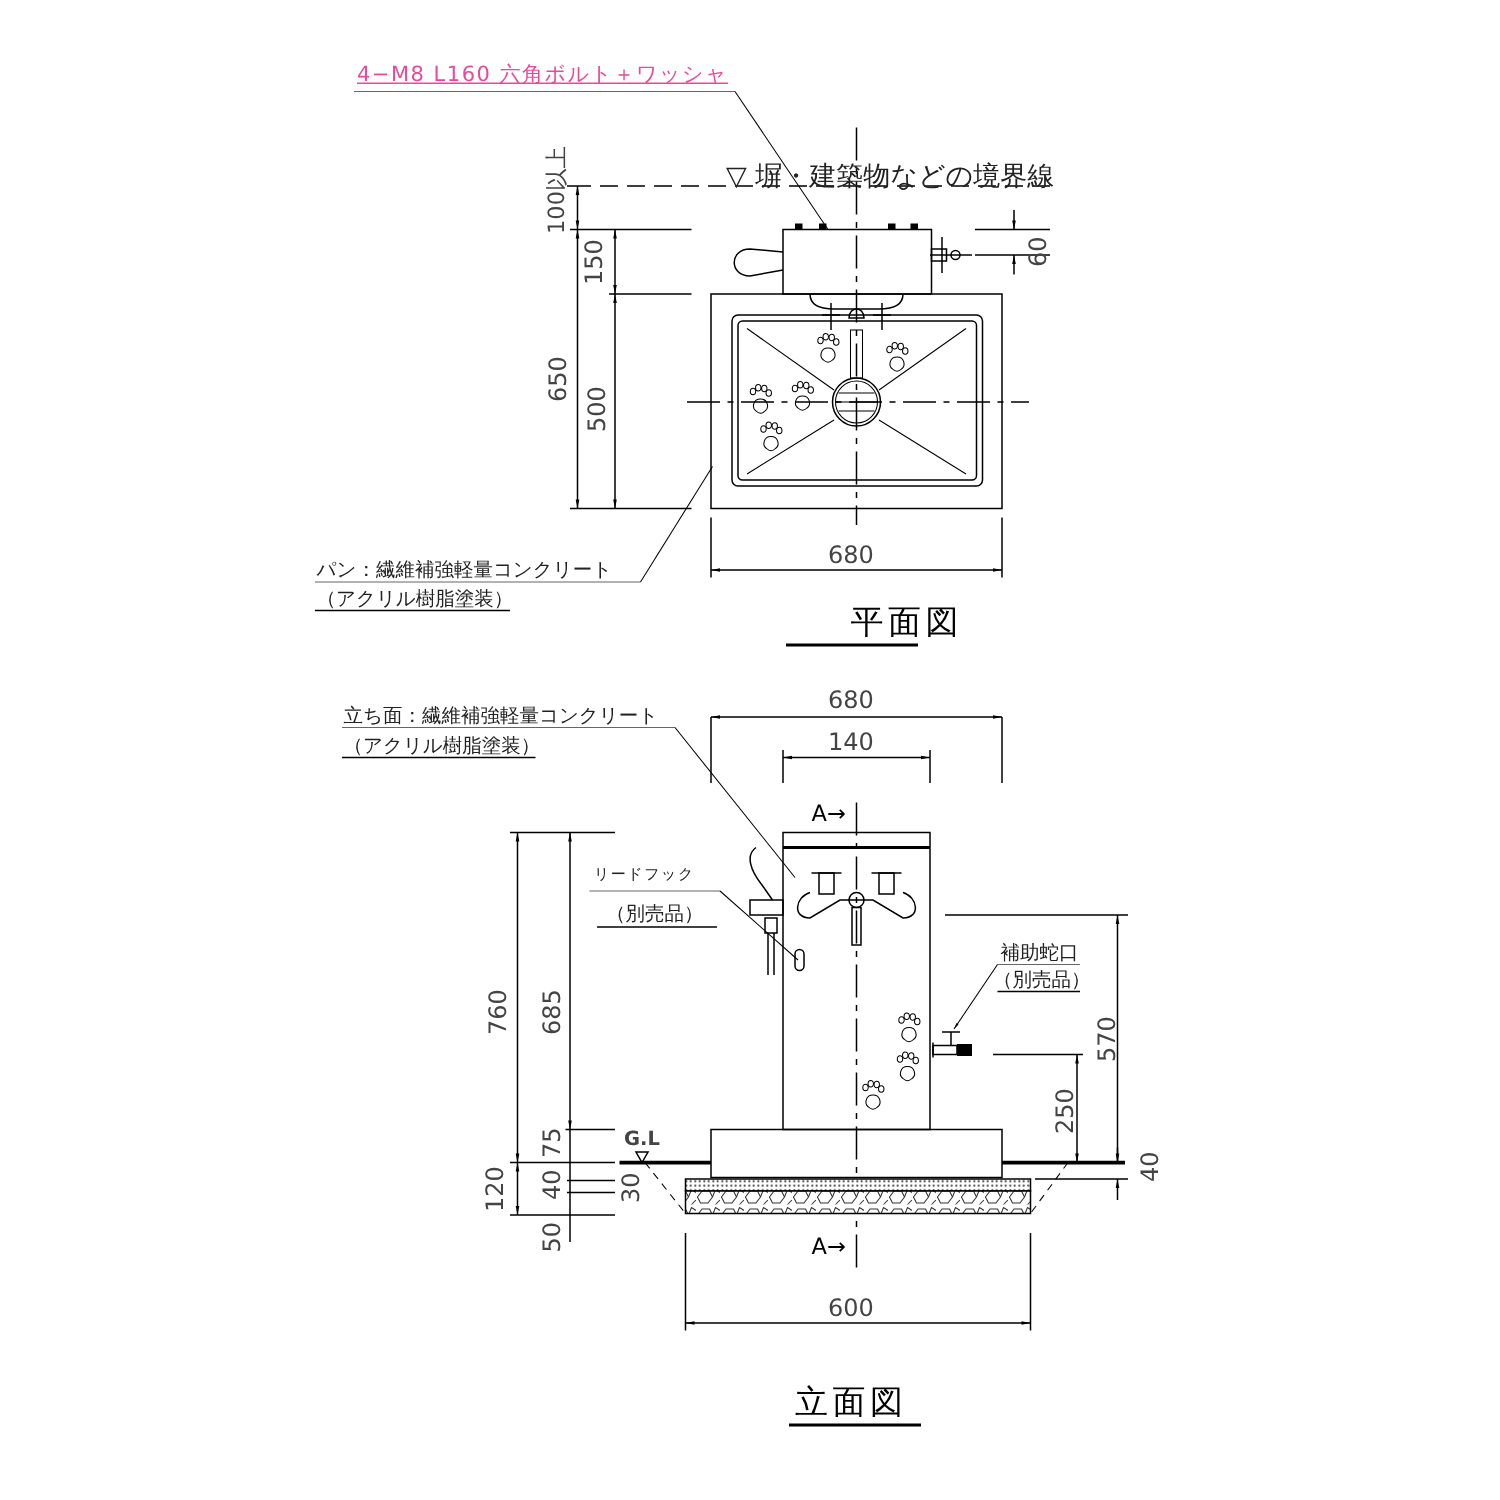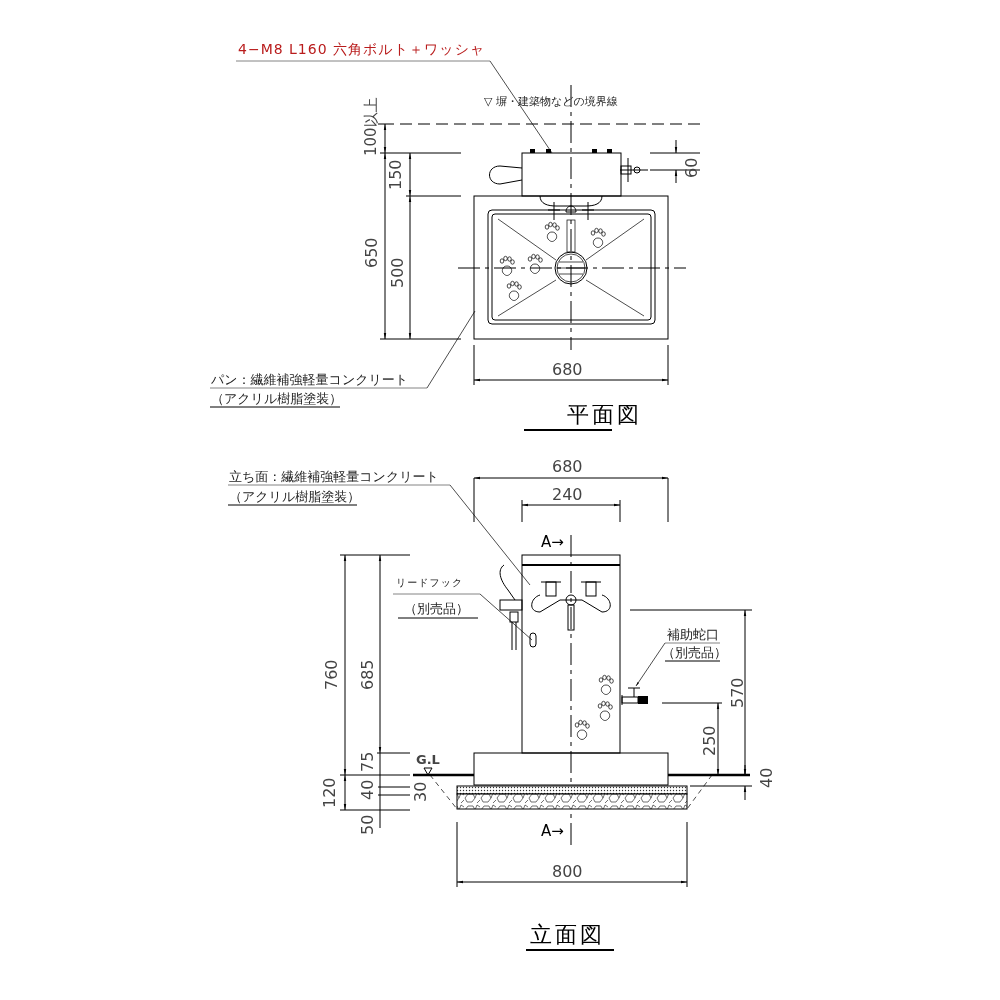--- a/index.html
+++ b/index.html
@@ -207,48 +207,48 @@
     <line x1="690" y1="786" x2="752" y2="786" class="ln"></line>
     <line x1="745" y1="765" x2="745" y2="775" class="ln"></line>
     <line x1="745" y1="800" x2="745" y2="786" class="ln" marker-end="url(#arr)"></line>
 
     <line x1="526" y1="950" x2="614" y2="950" class="thk" style="stroke-width:2"></line>
   </g>
 </svg>
 
 <div style="position:absolute; left:0; top:0; width:1000px; height:1000px;">
 
-  <div style="position:absolute; left:238px; top:41px; font-size:14px; color:#b91c1c; letter-spacing:1px;">4−M8 L160 六角ボルト＋ワッシャ</div>
-  <div style="position:absolute; left:484px; top:94px; font-size:11px; color:#222;">▽ 塀・建築物などの境界線</div>
+  <div style="position:absolute; left:238px; top:41px; font-size:14px; color:#ec4899; letter-spacing:1px;text-decoration:underline;">4−M8 L160 六角ボルト＋ワッシャ</div>
+  <div style="position:absolute; left:484px; top:105px; font-size:18px; color:#222;">▽ 塀・建築物などの境界線</div>
   <div style="position:absolute; left:362px; top:100px; font-size:15px; color:#444; transform:rotate(-90deg); transform-origin:left top; white-space:nowrap;"><span style="position:relative; left:-56px;">100以上</span></div>
   <div style="position:absolute; left:386px; top:190px; font-size:16px; color:#444; transform:rotate(-90deg); transform-origin:left top;">150</div>
   <div style="position:absolute; left:362px; top:268px; font-size:16px; color:#444; transform:rotate(-90deg); transform-origin:left top;">650</div>
   <div style="position:absolute; left:388px; top:288px; font-size:16px; color:#444; transform:rotate(-90deg); transform-origin:left top;">500</div>
   <div style="position:absolute; left:682px; top:178px; font-size:16px; color:#444; transform:rotate(-90deg); transform-origin:left top;">60</div>
   <div style="position:absolute; left:552px; top:360px; font-size:16px; color:#444;">680</div>
   <div style="position:absolute; left:211px; top:371px; font-size:13px; color:#222;">パン：繊維補強軽量コンクリート</div>
   <div style="position:absolute; left:211px; top:390px; font-size:13px; color:#222;">（アクリル樹脂塗装）</div>
   <div style="position:absolute; left:528px; top:400px; font-size:22px; color:#000; letter-spacing:3px;margin-left:39px;">平面図</div>
 
   <div style="position:absolute; left:552px; top:457px; font-size:16px; color:#444;">680</div>
-  <div style="position:absolute; left:552px; top:485px; font-size:16px; color:#444;">240</div>
+  <div style="position:absolute; left:552px; top:485px; font-size:16px; color:#444;">140</div>
   <div style="position:absolute; left:229px; top:468px; font-size:13px; color:#222;">立ち面：繊維補強軽量コンクリート</div>
   <div style="position:absolute; left:229px; top:488px; font-size:13px; color:#222;">（アクリル樹脂塗装）</div>
   <div style="position:absolute; left:541px; top:533px; font-size:15px; color:#000;">A→</div>
   <div style="position:absolute; left:396px; top:576px; font-size:10px; color:#222; letter-spacing:1px;">リードフック</div>
   <div style="position:absolute; left:404px; top:600px; font-size:13px; color:#222;">（別売品）</div>
   <div style="position:absolute; left:667px; top:626px; font-size:13px; color:#222;">補助蛇口</div>
   <div style="position:absolute; left:662px; top:644px; font-size:13px; color:#222;">（別売品）</div>
   <div style="position:absolute; left:322px; top:690px; font-size:16px; color:#444; transform:rotate(-90deg); transform-origin:left top;">760</div>
   <div style="position:absolute; left:358px; top:690px; font-size:16px; color:#444; transform:rotate(-90deg); transform-origin:left top;">685</div>
   <div style="position:absolute; left:358px; top:772px; font-size:16px; color:#444; transform:rotate(-90deg); transform-origin:left top;">75</div>
   <div style="position:absolute; left:320px; top:808px; font-size:16px; color:#444; transform:rotate(-90deg); transform-origin:left top;">120</div>
   <div style="position:absolute; left:358px; top:800px; font-size:16px; color:#444; transform:rotate(-90deg); transform-origin:left top;">40</div>
   <div style="position:absolute; left:411px; top:802px; font-size:16px; color:#444; transform:rotate(-90deg); transform-origin:left top;">30</div>
   <div style="position:absolute; left:358px; top:835px; font-size:16px; color:#444; transform:rotate(-90deg); transform-origin:left top;">50</div>
   <div style="position:absolute; left:416px; top:752px; font-size:13px; color:#444;font-weight:bold;">G.L</div>
   <div style="position:absolute; left:728px; top:708px; font-size:16px; color:#444; transform:rotate(-90deg); transform-origin:left top;">570</div>
   <div style="position:absolute; left:700px; top:756px; font-size:16px; color:#444; transform:rotate(-90deg); transform-origin:left top;">250</div>
   <div style="position:absolute; left:757px; top:788px; font-size:16px; color:#444; transform:rotate(-90deg); transform-origin:left top;">40</div>
   <div style="position:absolute; left:541px; top:822px; font-size:15px; color:#000;">A→</div>
-  <div style="position:absolute; left:552px; top:862px; font-size:16px; color:#444;">800</div>
+  <div style="position:absolute; left:552px; top:862px; font-size:16px; color:#444;">600</div>
   <div style="position:absolute; left:530px; top:920px; font-size:22px; color:#000; letter-spacing:3px;">立面図</div>
 </div>
 
 </body></html>

